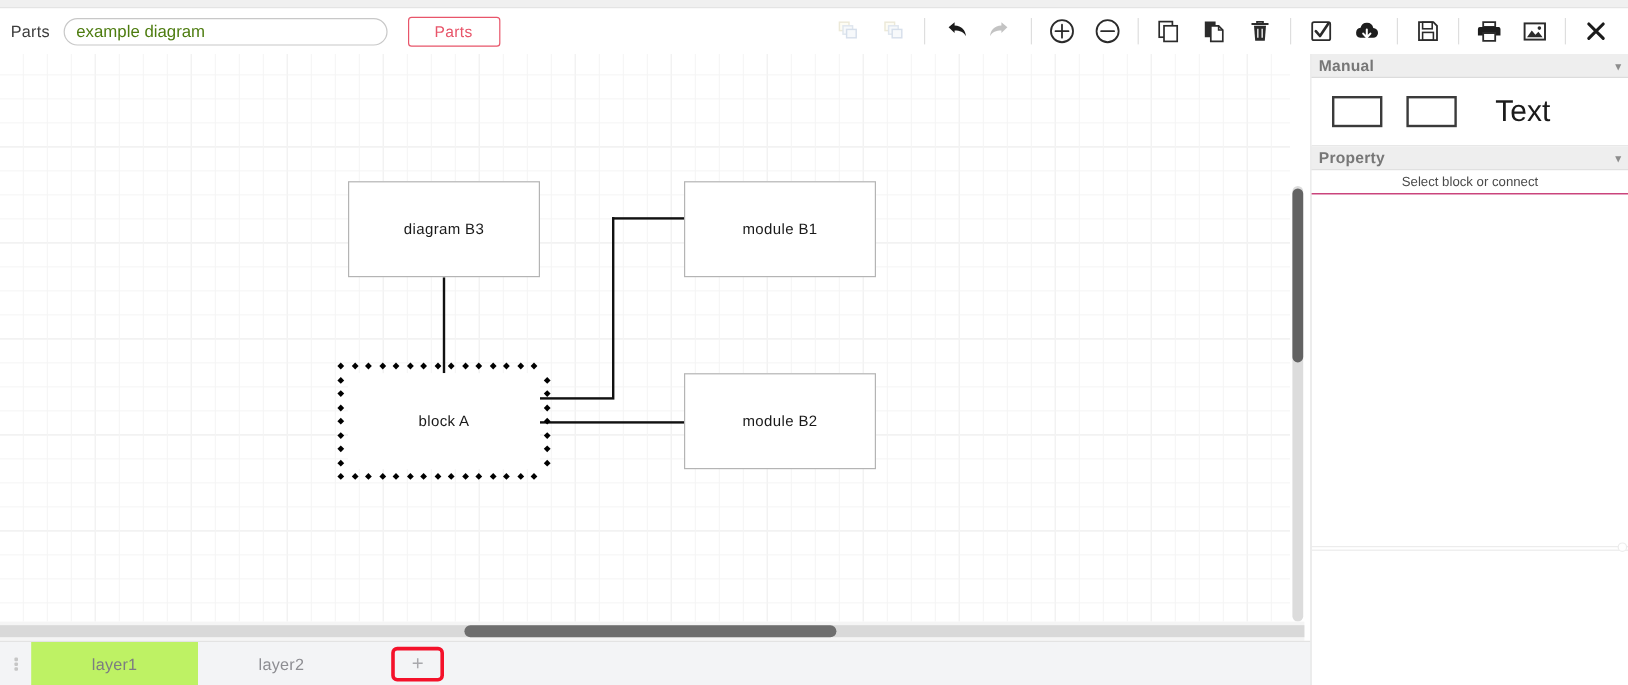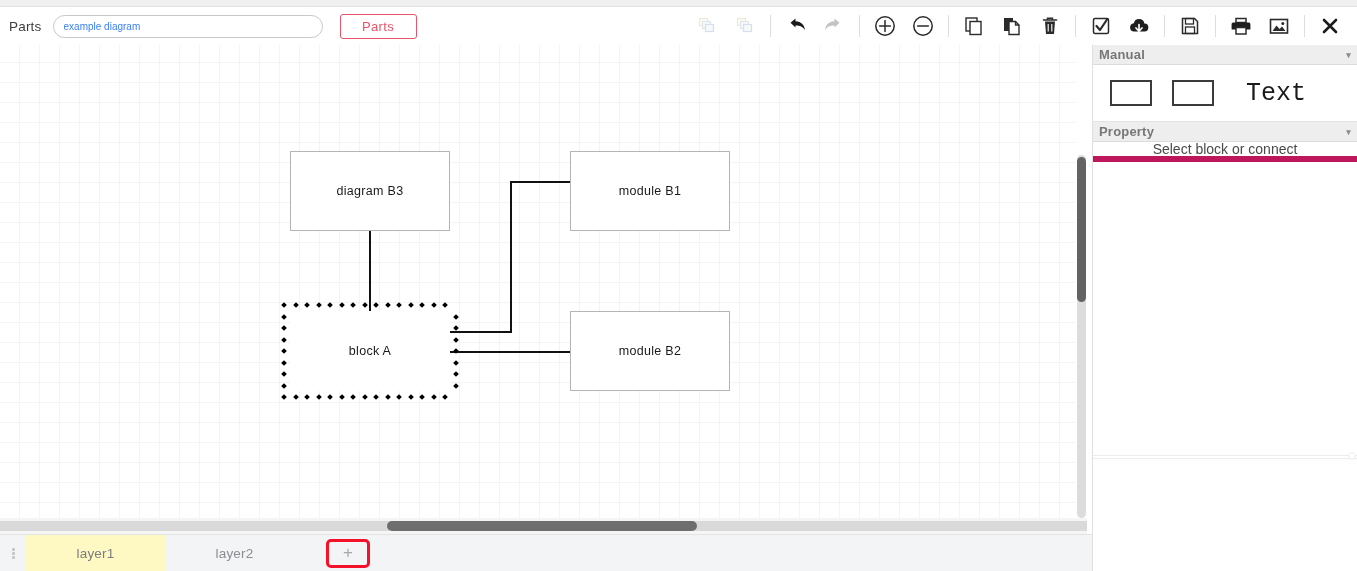--- a/index.html
+++ b/index.html
@@ -21,21 +21,21 @@
   .header {
     position:absolute; left:0; top:7px; width:1357px; height:38px;
     background:#ffffff; display:flex; align-items:center;
   }
   .name-label {
     margin-left:9px; font-size:13.5px; color:#3d3d3d; letter-spacing:.2px;
   }
   .name-input {
     margin-left:11px; width:270px; height:23px;
     border:1px solid #c8c8c8; border-radius:12px;
-    padding:0 10px; font-size:10px; color:#3b82f6;
+    padding:0 10px; font-size:14px; color:#4d7c0f;
     font-family:"Liberation Sans", sans-serif; background:#fff;
     outline:none;
   }
   .manual-btn {
     margin-left:17px; width:77px; height:25px;
     border:1px solid #e8556a; border-radius:3px; background:#fff;
     color:#e8556a; font-size:13px; letter-spacing:.3px;
     font-family:"Liberation Sans", sans-serif; cursor:pointer;
     display:flex; align-items:center; justify-content:center;
   }
@@ -101,49 +101,49 @@
     display:flex; align-items:stretch;
   }
   .dots-handle {
     width:26px; display:flex; align-items:center; justify-content:center; cursor:pointer;
   }
   .dots-handle i { display:block; width:3px; height:3px; background:#c6c6c6; margin:1px 0; border-radius:1px;}
   .layer-tab {
     width:139px; display:flex; align-items:center; justify-content:center;
     font-size:13.5px; color:#8d8d92; cursor:pointer; letter-spacing:.2px;
   }
-  .layer-tab.active { background:#fef9c3; color:#7c7c82; }
+  .layer-tab.active { background:#bef264; color:#7c7c82; }
   .addlayer-wrap { display:flex; align-items:center; padding-left:22px;}
   .addlayer {
     width:44px; height:29px; border:3px solid #f4112a; border-radius:5px;
     background:#f3f4f6; color:#a9a9ad; font-size:17px; cursor:pointer;
     display:flex; align-items:center; justify-content:center;
   }
 
   
   .rpanel {
     position:absolute; left:1092px; top:45px; width:265px; height:526px;
     background:#fff; border-left:1px solid #e0e0e0;
   }
   .sec-head {
     height:20px; background:#eeeeee; border-bottom:1px solid #dcdcdc;
     display:flex; align-items:center; padding:0 6px;
     font-size:13px; font-weight:bold; color:#777; letter-spacing:.2px;
   }
   .sec-head .caret { margin-left:auto; color:#8d8d8d; font-size:9px; }
   .parts-body {
     height:57px; display:flex; align-items:center; gap:20px; padding-left:17px;
-    border-bottom:1px solid #e3e3e3; background:#fff;font-family:Liberation Mono, monospace;
+    border-bottom:1px solid #e3e3e3; background:#fff;
   }
   .part-rect { width:42px; height:26px; border:2px solid #3b3b3b; background:#fff; cursor:pointer;}
   .part-rect.thin { border-width:2px; }
   .part-text { font-size:25px; color:#1b1b1b; cursor:pointer; margin-left:12px;}
   .prop-body {
     height:20px; display:flex; align-items:center; justify-content:center;
-    font-size:14px; color:#4a4a4a; background:#fff; border-bottom:6px solid #be185d;
+    font-size:11px; color:#4a4a4a; background:#fff; border-bottom:1px solid #be185d;
   }
   .rpanel-divider { position:absolute; left:0; top:410px; width:265px; height:1px; background:#ececec;}
   .rpanel-divider2 { position:absolute; left:0; top:413px; width:265px; height:1px; background:#ececec;}
   .rpanel-knob { position:absolute; left:255px; top:407px; width:8px; height:8px; border:1px solid #ececec; border-radius:50%; background:#fff;}
 </style>
 </head>
 <body>
 
 <div id="app">
 

